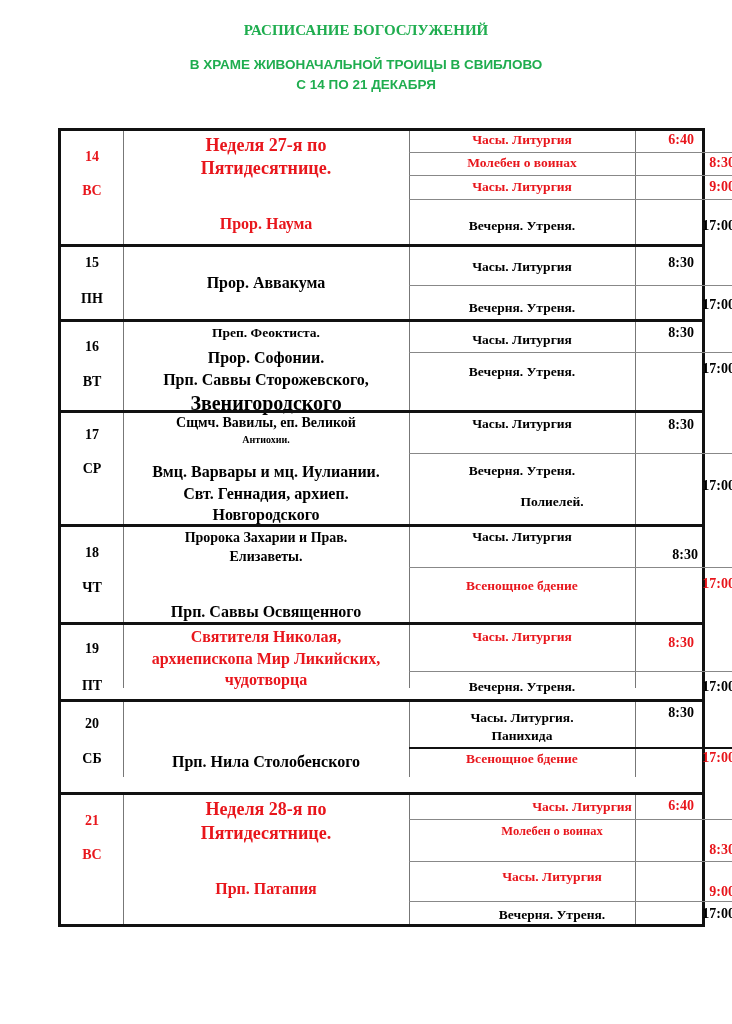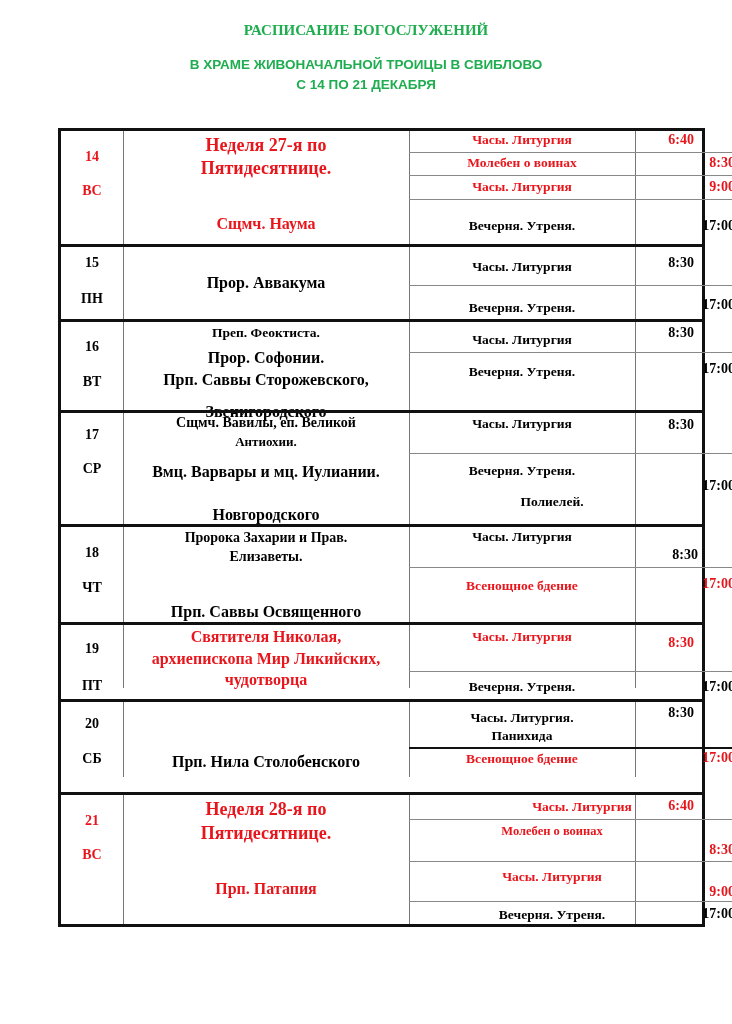--- a/index.html
+++ b/index.html
@@ -33,21 +33,21 @@
 <div class="tbl">
 
   <div class="day" style="top:0;height:113px;">
     <div class="vline" style="left:62px"></div>
       <div class="vline" style="left:348px"></div>
       <div class="vline" style="left:574px"></div>
     <div class="num red" style="top:18px">14</div>
     <div class="dow red" style="top:52px">ВС</div>
     <div class="saint red" style="top:4px;font-size:18px">Неделя 27-я по</div>
     <div class="saint red" style="top:27px;font-size:18px">Пятидесятнице.</div>
-    <div class="saint red" style="top:83px;font-size:16px">Сщмч. Наума</div>
+    <div class="saint red" style="top:83px;font-size:16px">Прор. Наума</div>
     <div class="svc-row" style="top:0;height:21px">
       <div class="svc-name red" style="top:1px">Часы. Литургия</div>
       <div class="svc-time red" style="top:1px">6:40</div>
     </div>
     <div class="svc-row" style="top:21px;height:23px">
       <div class="svc-name red" style="top:2px">Молебен о воинах</div>
       <div class="svc-time red" style="top:2px">8:30</div>
     </div>
     <div class="svc-row" style="top:44px;height:23px">
       <div class="svc-name red" style="top:3px">Часы. Литургия</div>
@@ -78,40 +78,41 @@
 
   <div class="day" style="top:188px;height:91px;">
     <div class="vline" style="left:62px"></div>
       <div class="vline" style="left:348px"></div>
       <div class="vline" style="left:574px"></div>
     <div class="num" style="top:17px">16</div>
     <div class="dow" style="top:52px">ВТ</div>
     <div class="saint" style="top:3px;font-size:13.5px">Преп. Феоктиста.</div>
     <div class="saint" style="top:26px;font-size:16px">Прор. Софонии.</div>
     <div class="saint" style="top:48px;font-size:16px">Прп. Саввы Сторожевского,</div>
-    <div class="saint" style="top:80px;font-size:16px">Звенигородского</div>
+    <div class="saint" style="top:69px;font-size:20px">Звенигородского</div>
     <div class="svc-row" style="top:0;height:30px">
       <div class="svc-name" style="top:10px">Часы. Литургия</div>
       <div class="svc-time" style="top:3px">8:30</div>
     </div>
     <div class="svc-row" style="top:30px;height:61px">
       <div class="svc-name" style="top:11px">Вечерня. Утреня.</div>
       <div class="svc-time" style="top:8px">17:00</div>
     </div>
   </div>
 
   <div class="day" style="top:279px;height:114px;">
     <div class="vline" style="left:62px"></div>
       <div class="vline" style="left:348px"></div>
       <div class="vline" style="left:574px"></div>
     <div class="num" style="top:14px">17</div>
     <div class="dow" style="top:48px">СР</div>
     <div class="saint" style="top:2px;font-size:14px">Сщмч. Вавилы, еп. Великой</div>
-    <div class="saint" style="top:21px;font-size:13px">Антиохии.</div>
+    <div class="saint" style="top:21px;font-size:10px">Антиохии.</div>
     <div class="saint" style="top:49px;font-size:16px">Вмц. Варвары и мц. Иулиании.</div>
+    <div class="saint" style="top:71px;font-size:16px">Свт. Геннадия, архиеп.</div>
     <div class="saint" style="top:92px;font-size:16px">Новгородского</div>
     <div class="svc-row" style="top:0;height:40px">
       <div class="svc-name" style="top:3px">Часы. Литургия</div>
       <div class="svc-time" style="top:4px">8:30</div>
     </div>
     <div class="svc-row" style="top:40px;height:74px">
       <div class="svc-name" style="top:9px">Вечерня. Утреня.</div>
       <div class="svc-name" style="top:40px;left:30px">Полиелей.</div>
       <div class="svc-time" style="top:24px">17:00</div>
     </div>

